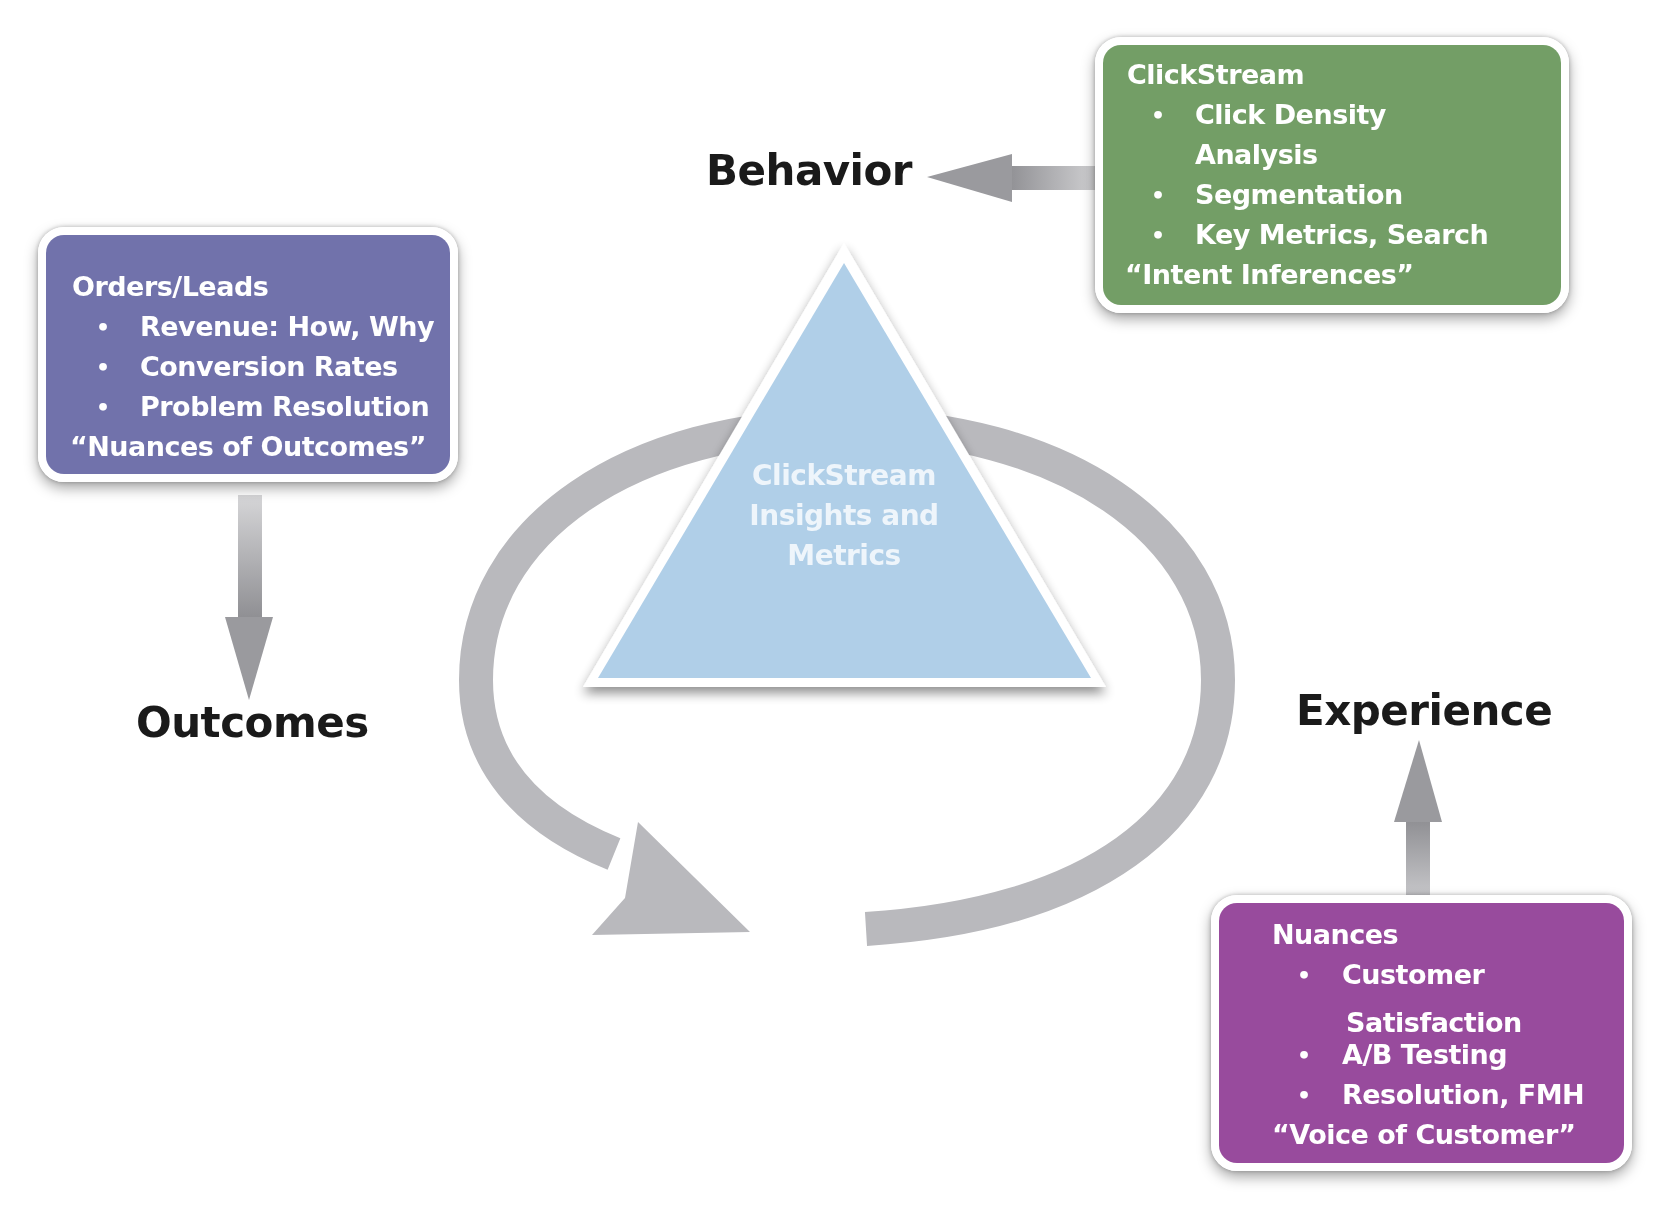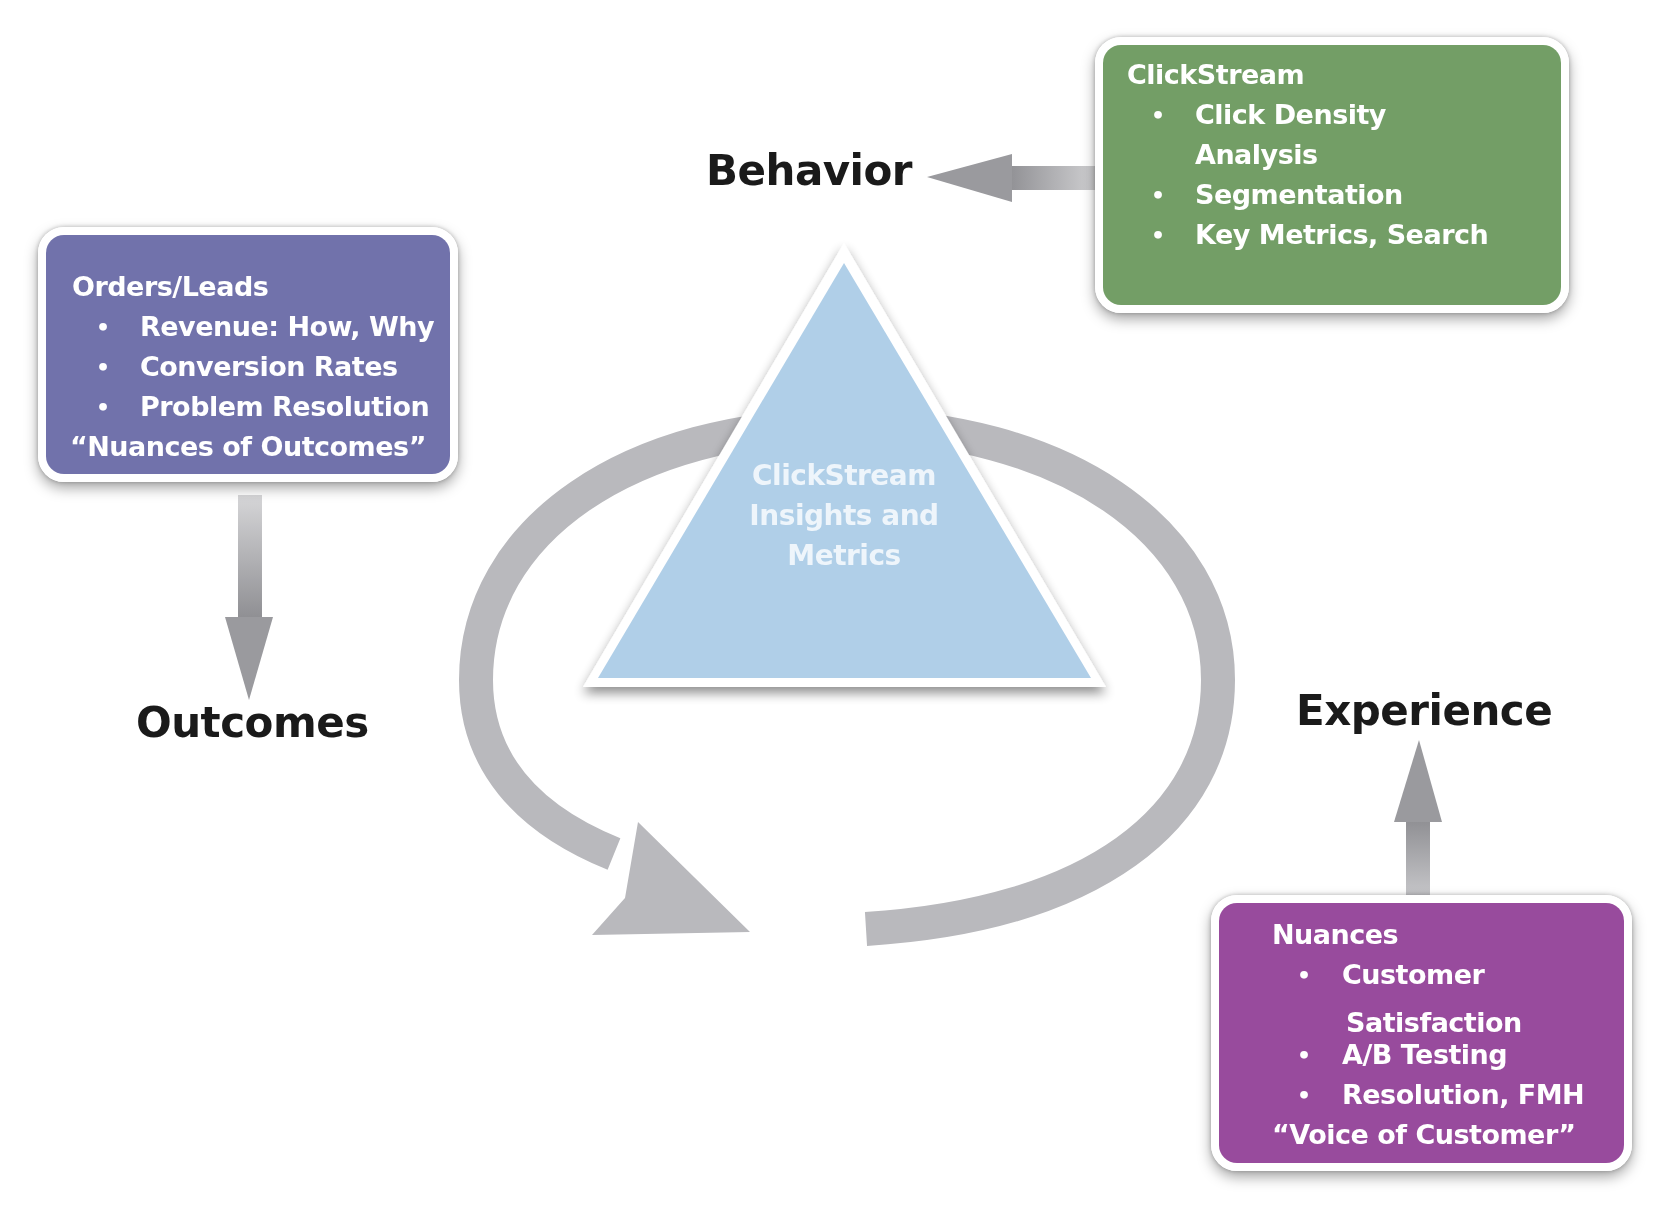--- a/index.html
+++ b/index.html
@@ -102,20 +102,21 @@
   <div class="box" style="left:1095px; top:37px; width:474px; height:276px;">
     <div class="inner" style="background:#739E66;"></div>
     <div class="title" style="left:24px; top:14px;">ClickStream</div>
     <div class="bullet" style="left:48px; top:58px;">•</div>
     <div class="li" style="left:92px; top:54px;">Click Density</div>
     <div class="li" style="left:92px; top:94px;">Analysis</div>
     <div class="bullet" style="left:48px; top:138px;">•</div>
     <div class="li" style="left:92px; top:134px;">Segmentation</div>
     <div class="bullet" style="left:48px; top:178px;">•</div>
     <div class="li" style="left:92px; top:174px;">Key Metrics, Search</div>
+    <div class="quote" style="left:22px; top:214px;">“Intent Inferences”</div>
   </div>
 
   <div class="box" style="left:1211px; top:895px; width:421px; height:276px;">
     <div class="inner" style="background:#984B9D;"></div>
     <div class="title" style="left:53px; top:16px;">Nuances</div>
     <div class="bullet" style="left:78px; top:60px;">•</div>
     <div class="li" style="left:123px; top:56px;">Customer</div>
     <div class="li" style="left:127px; top:96px;margin-top:8px;">Satisfaction</div>
     <div class="bullet" style="left:78px; top:140px;">•</div>
     <div class="li" style="left:123px; top:136px;">A/B Testing</div>

